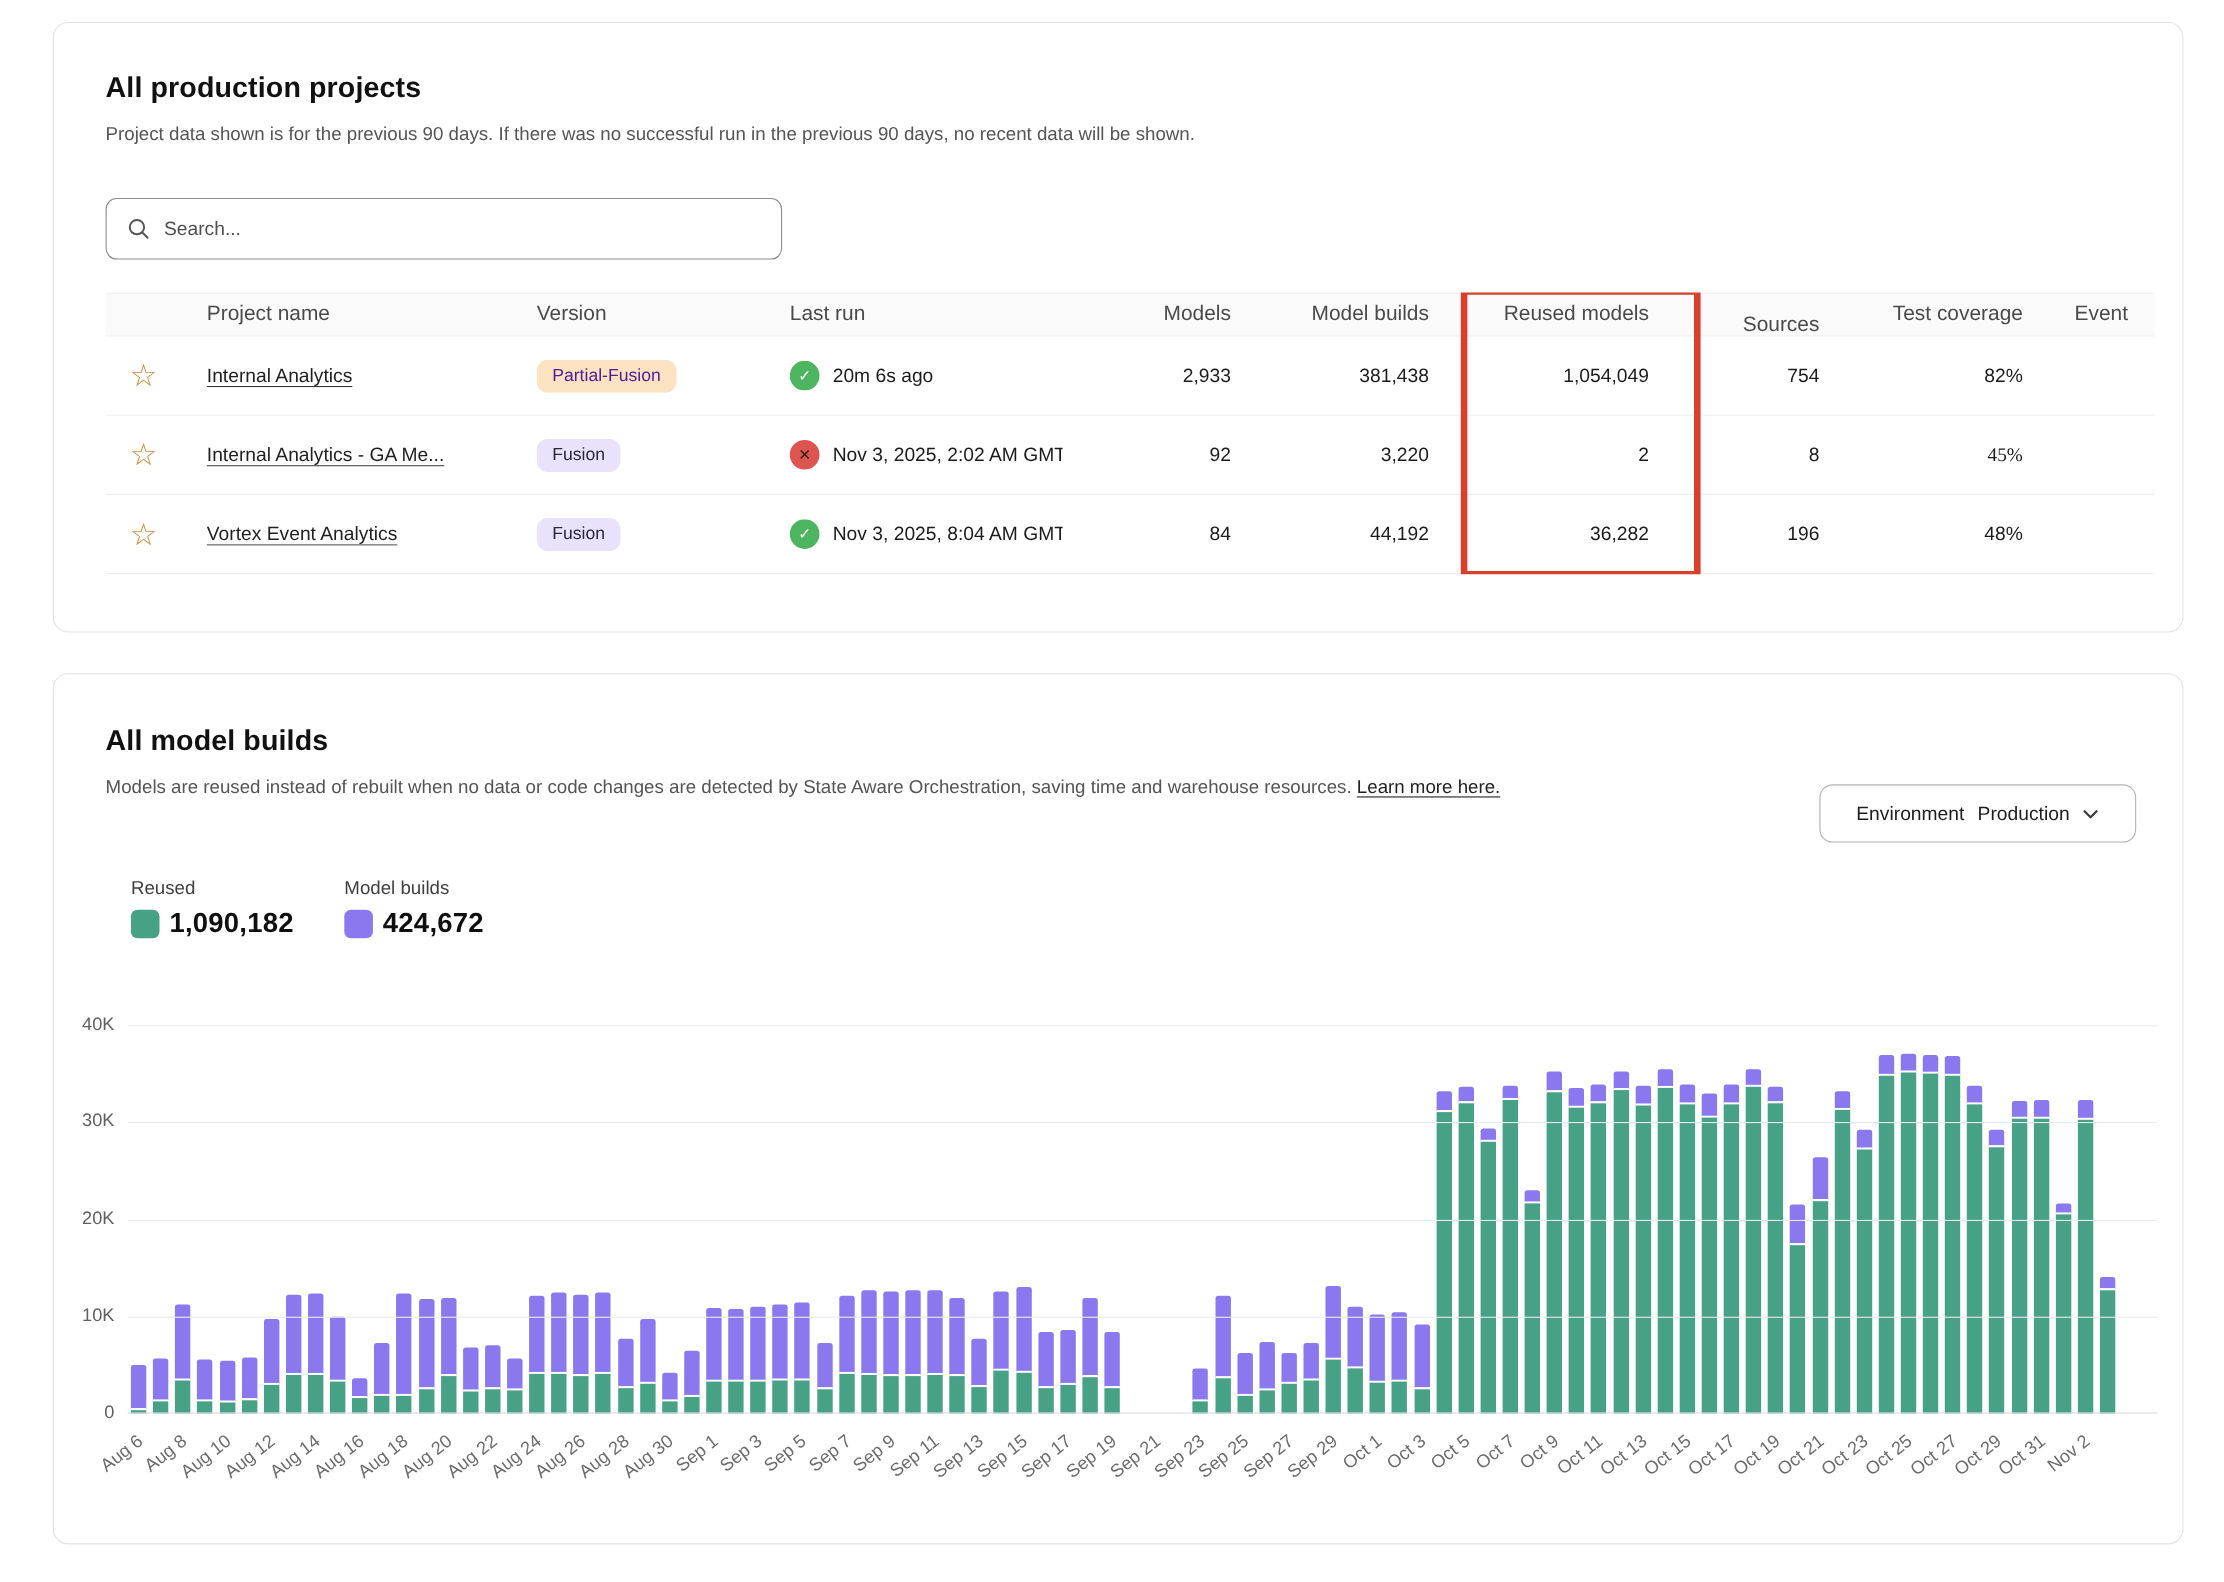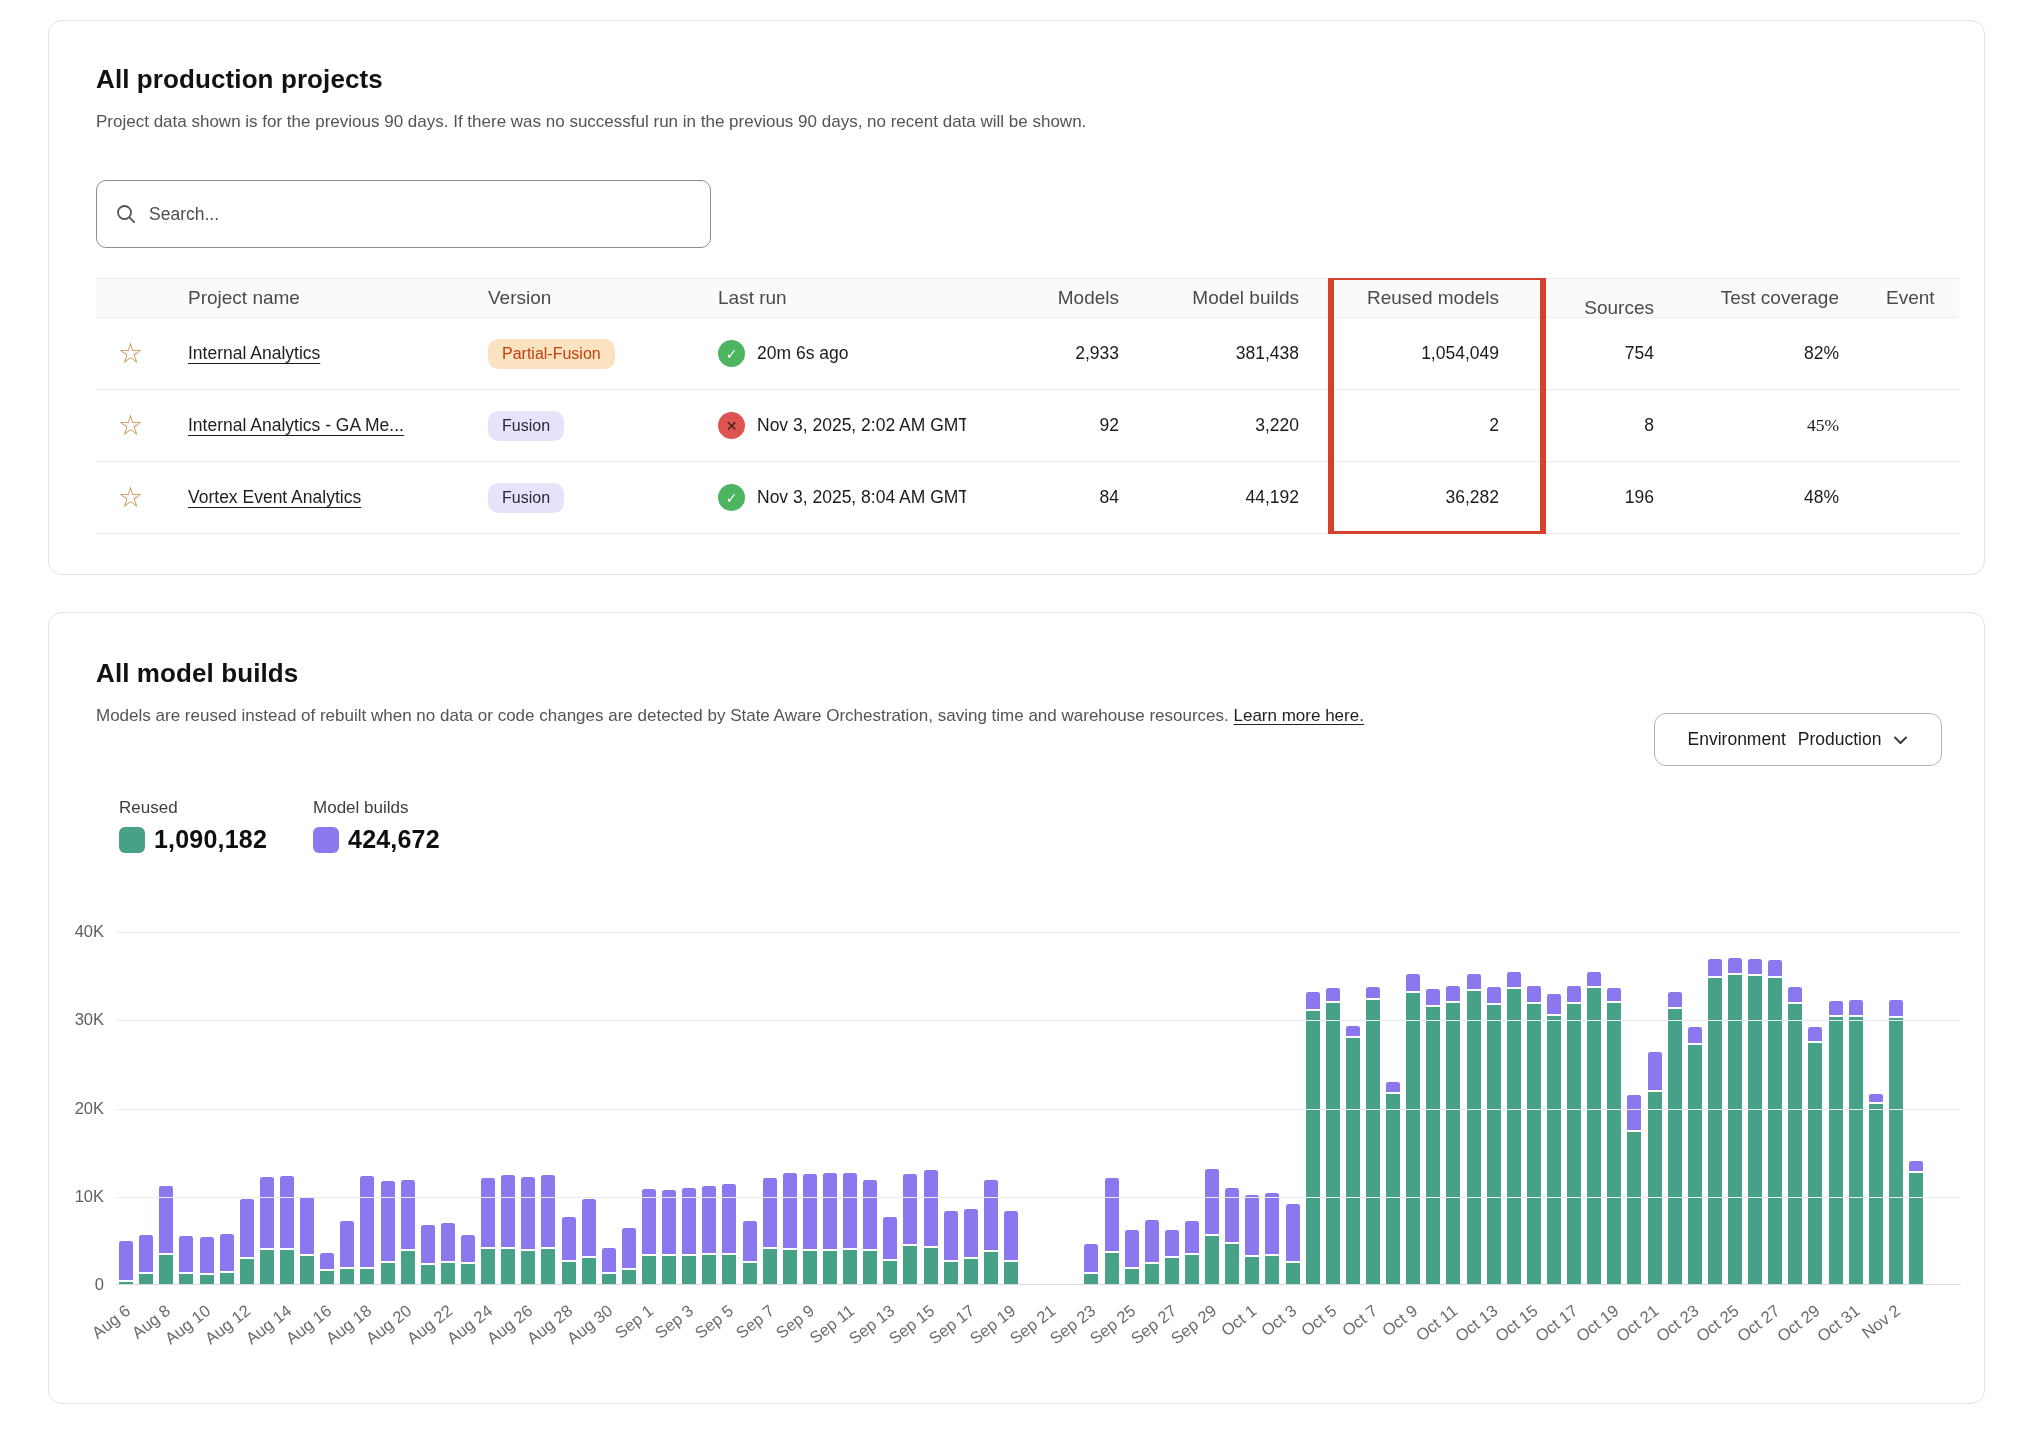--- a/index.html
+++ b/index.html
@@ -5,37 +5,37 @@
   * { margin:0; padding:0; box-sizing:border-box; }
   html,body { width:2022px; height:1438px; background:#ffffff;
     font-family:"Liberation Sans","DejaVu Sans",sans-serif; color:#1b1b1b; overflow:hidden; }
   .card { position:absolute; left:48px; width:1937px; background:#fff;
     border:1px solid #e3e3e3; border-radius:14px; }
   #projects-card { top:20px; height:555px; padding:42px 37px 0 47px; }
   #builds-card { top:612px; height:792px; padding:44px 37px 0 47px; position:absolute; }
   .card-title { font-size:26px; font-weight:700; color:#111; line-height:32px; letter-spacing:.1px; }
   .card-sub { margin-top:16px; font-size:17px; color:#545454; line-height:21px; }
   
-  .searchbox { margin-top:48px; width:615px; height:68px; border:1.5px solid #8d8d8d;
+  .searchbox { margin-top:48px; width:615px; height:56px; border:1.5px solid #8d8d8d;
     border-radius:10px; display:flex; align-items:center; padding:0 18px; gap:12px; background:#fff; }
   .searchbox input { border:none; outline:none; font-size:17.5px; color:#333; flex:1;
     font-family:inherit; background:transparent; }
   .searchbox input::placeholder { color:#4f4f4f; opacity:1; }
   
   .tablewrap { position:relative; margin-top:30px; margin-right:-12px; overflow:hidden; }
   .trow { display:flex; align-items:center; }
   .thead { height:40px; background:#fafafa; border-top:1px solid #ededed; border-bottom:1px solid #ededed; }
   .tbodyrow { height:72px; border-bottom:1px solid #ededed; background:#fff; }
   .tcell { flex:none; padding:0 2px; font-size:17.5px; white-space:nowrap; overflow:hidden; }
   .thead .tcell { font-size:19px; color:#4a4a4a; }
   .al { text-align:left; } .ar { text-align:right; }
   .star { font-size:28px; color:#c9883f; padding-left:20px; line-height:1; cursor:pointer; }
   .pname { color:#1f1f1f; font-weight:500; text-decoration:underline; text-underline-offset:4px;
     text-decoration-thickness:1px; cursor:pointer; }
-  .badge { display:inline-block; font-size:16px; color:#c2410c; padding:6px 14px; border-radius:10px; }
+  .badge { display:inline-block; font-size:16px; color:#4c1d95; padding:6px 14px; border-radius:10px; }
   .badge.partial { background:#fbe3c2; }
   .badge.fusion { background:#e8e3fb; color:#2a2738; }
   .lastrun { display:flex; align-items:center; gap:12px; }
   .statusdot { width:27px; height:27px; border-radius:50%; flex:none; display:flex;
     align-items:center; justify-content:center; font-size:14px; font-weight:700; }
   .statusdot.success { background:#4db55f; color:#fff; }
   .statusdot.error { background:#dd5450; color:#35201c; }
   #redbox { position:absolute; left:1232px; top:-4px; width:218px; height:263px;
     border:6px solid #d8402c; border-radius:2px; pointer-events:none; }
   

